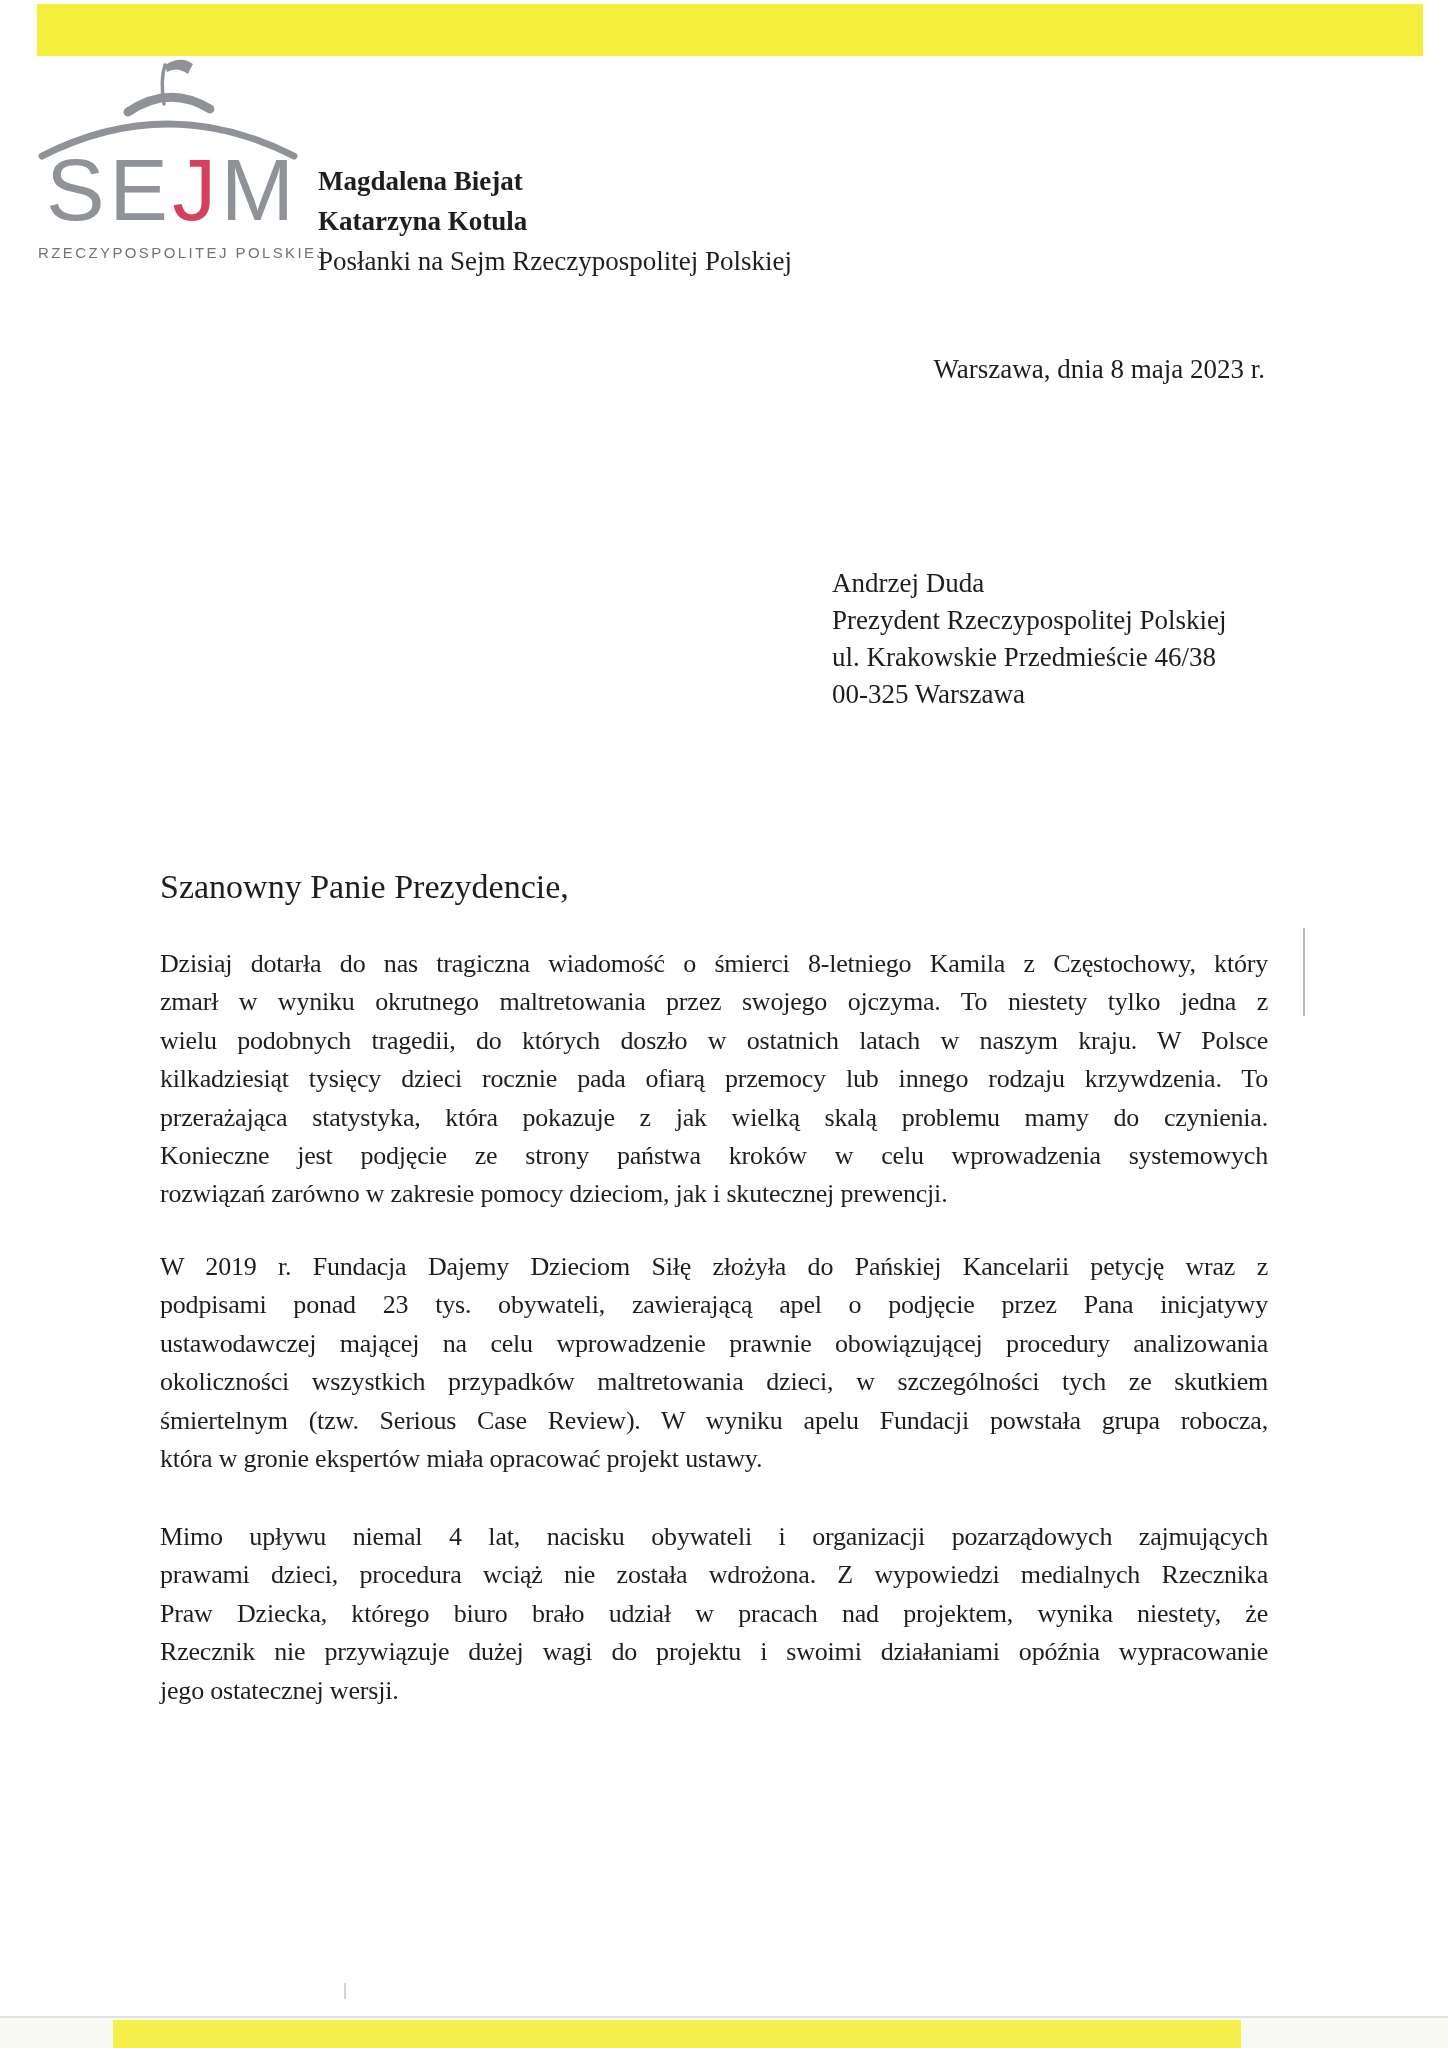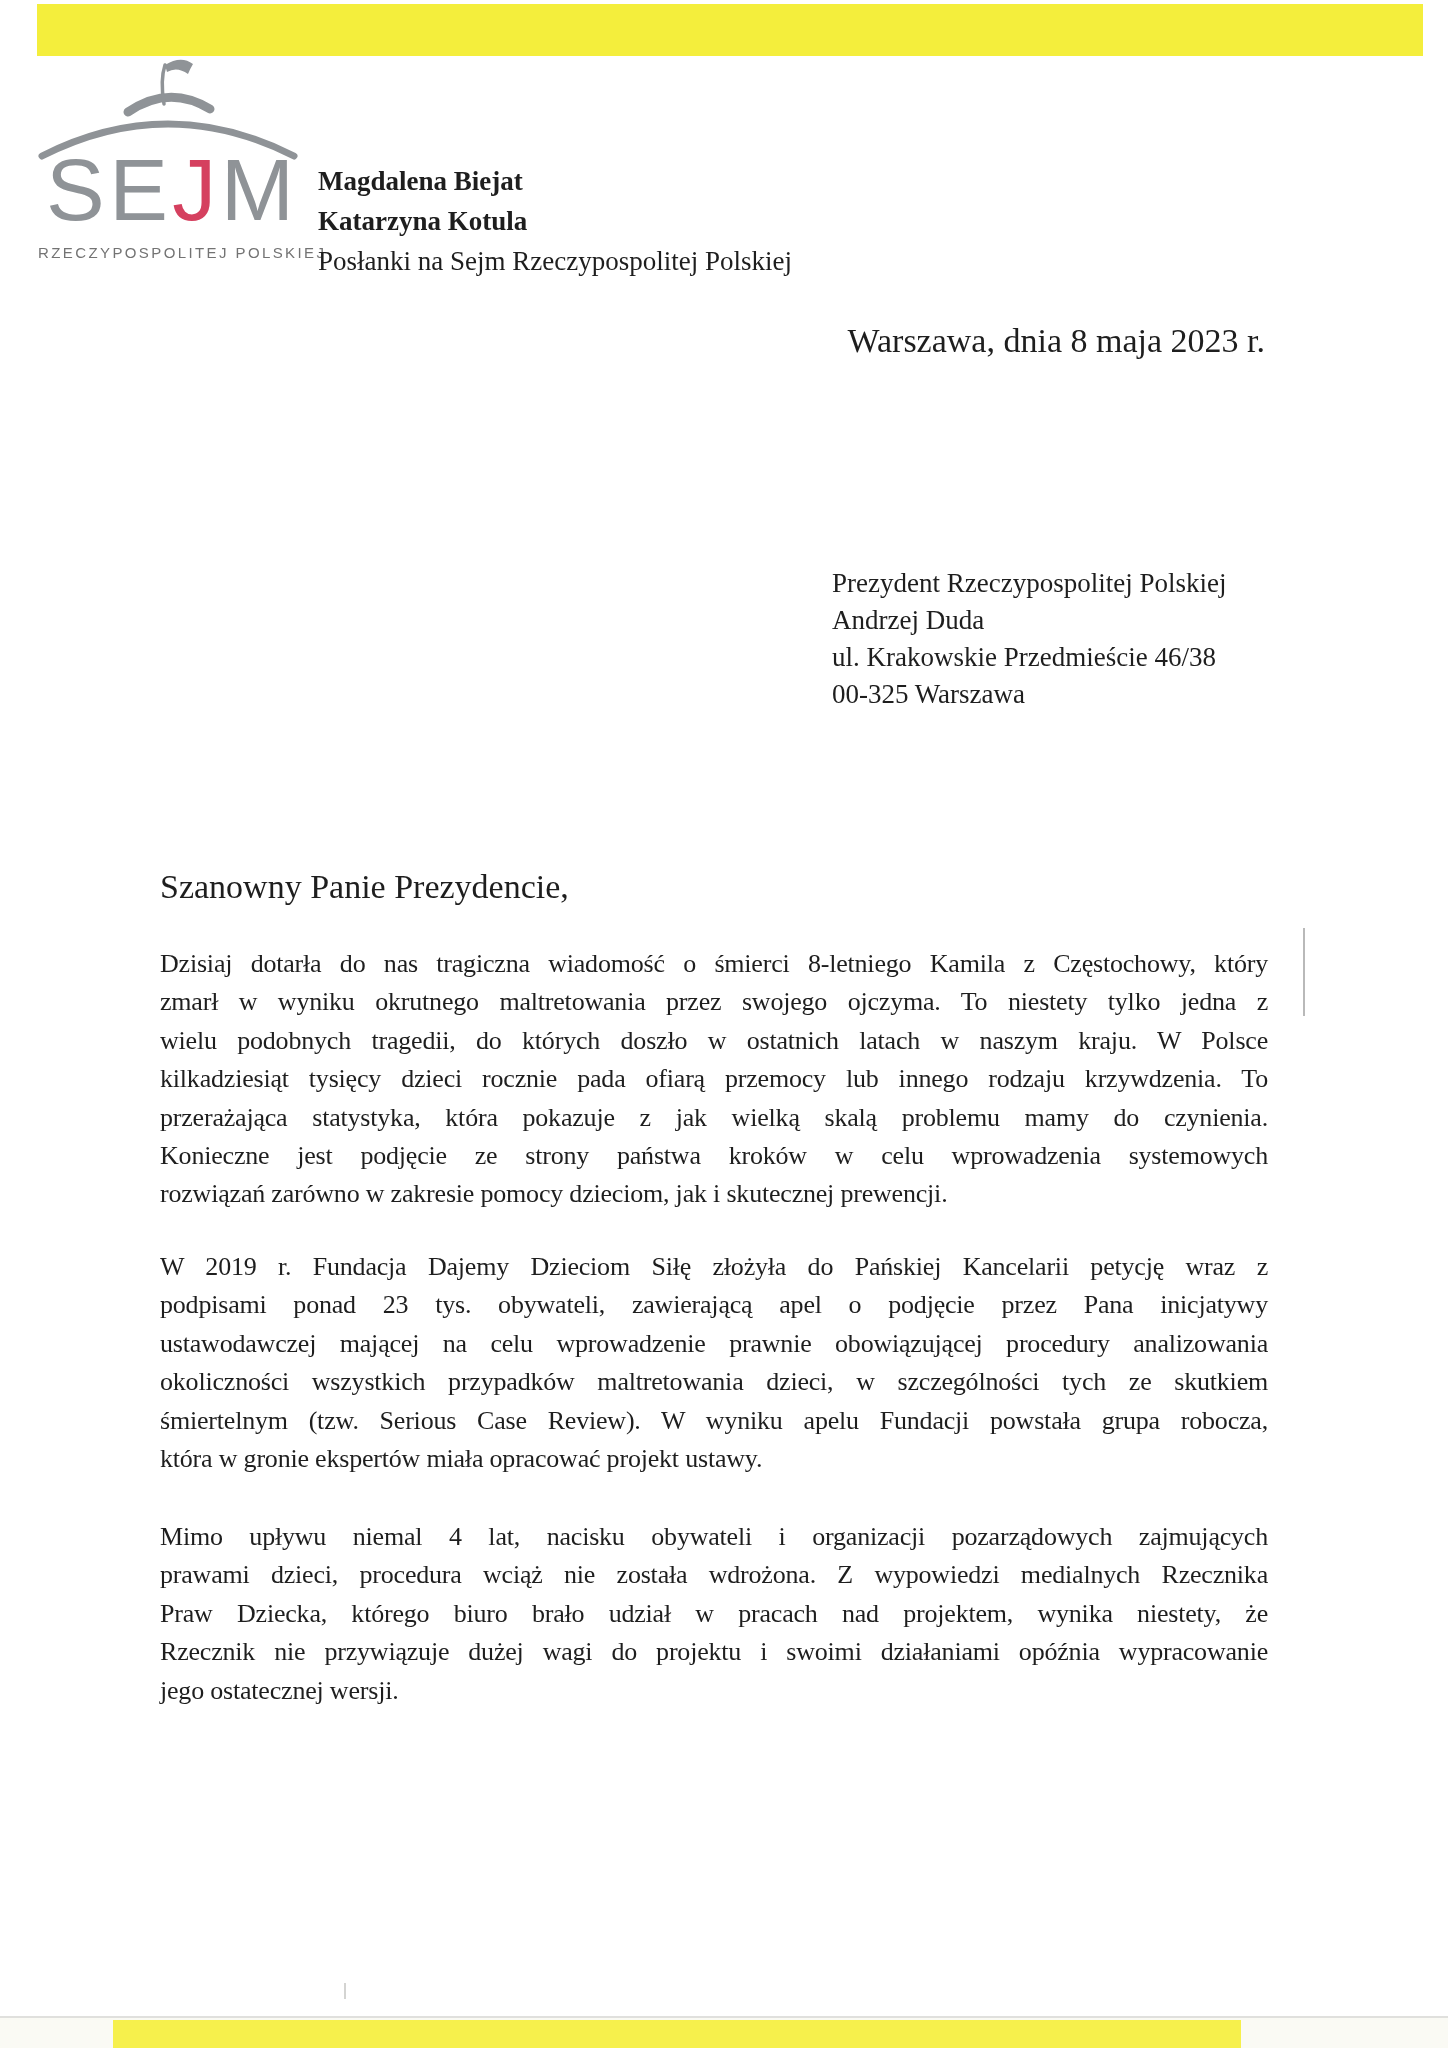--- a/index.html
+++ b/index.html
@@ -41,21 +41,21 @@
   .logo-letters .red{color:#d5405f;}
   .logo-sub{
     position:absolute;left:0px;top:186px;width:260px;
     font-family:"Liberation Sans", sans-serif;
     font-size:15px;letter-spacing:2.4px;color:#737373;white-space:nowrap;
   }
   
   .hdr{position:absolute;left:318px;top:113px;line-height:40px;font-size:27px;margin-top:48px;}
   .hdr .b{font-weight:bold;}
   
-  .dateline{position:absolute;right:183px;top:322px;font-size:34px;}
+  .dateline{position:absolute;right:183px;top:354px;font-size:27px;}
   
   .recipient{position:absolute;left:832px;top:565px;font-size:27px;line-height:37px;}
   
   .salutation{position:absolute;left:160px;top:868px;font-size:34px;}
   
   .para{position:absolute;left:160px;width:1108px;font-size:26px;letter-spacing:-0.2px;}
   .para .jline{text-align:justify;text-align-last:justify;height:38.4px;line-height:38.4px;white-space:nowrap;}
   .para .jlast{text-align:left;height:38.4px;line-height:38.4px;white-space:nowrap;}
   .p1{top:945px;}
   .p2{top:1248px;}
@@ -90,22 +90,22 @@
 
   <div class="hdr">
     <div class="b">Magdalena Biejat</div>
     <div class="b">Katarzyna Kotula</div>
     <div>Posłanki na Sejm Rzeczypospolitej Polskiej</div>
   </div>
 
   <div class="dateline">Warszawa, dnia 8 maja 2023 r.</div>
 
   <div class="recipient">
+    <div>Andrzej Duda</div>
     <div>Prezydent Rzeczypospolitej Polskiej</div>
-    <div>Andrzej Duda</div>
     <div>ul. Krakowskie Przedmieście 46/38</div>
     <div>00-325 Warszawa</div>
   </div>
 
   <div class="salutation">Szanowny Panie Prezydencie,</div>
 
   <div class="para p1">
     <div class="jline">Dzisiaj dotarła do nas tragiczna wiadomość o śmierci 8-letniego Kamila z Częstochowy, który</div>
     <div class="jline">zmarł w wyniku okrutnego maltretowania przez swojego ojczyma. To niestety tylko jedna z</div>
     <div class="jline">wielu podobnych tragedii, do których doszło w ostatnich latach w naszym kraju. W Polsce</div>

